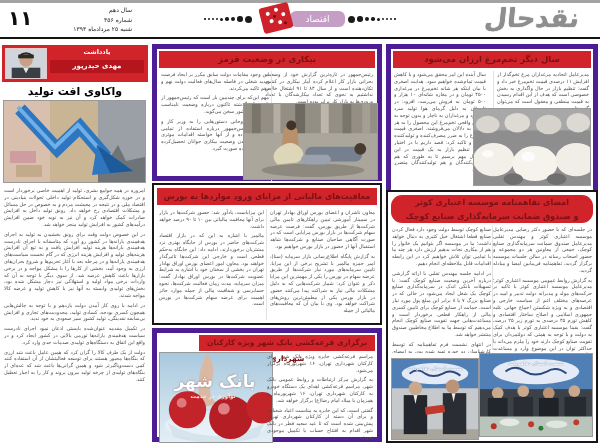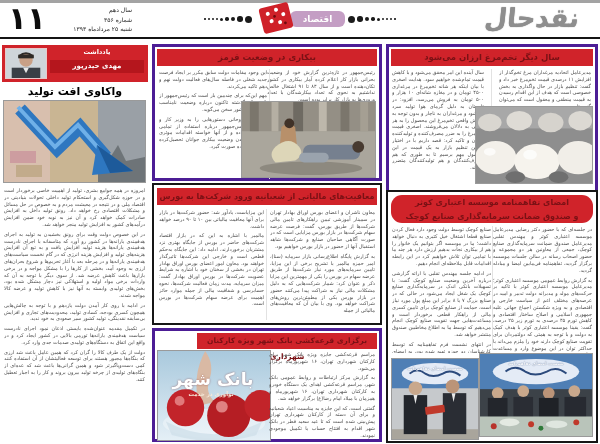--- a/index.html
+++ b/index.html
@@ -3,37 +3,37 @@
 <meta charset="utf-8">
 <style>
   * { margin:0; padding:0; box-sizing:border-box; }
   html,body { width:600px; height:444px; overflow:hidden; background:#e9e9e9; }
   body { font-family:"DejaVu Sans", sans-serif; }
   .page { position:relative; width:600px; height:444px; background:#ffffff; direction:rtl; }
   .abs { position:absolute; }
 
   
   .top-strip { left:0; top:0; width:600px; height:3px; background:#a3a3a3; }
-  .page-number { left:8px; top:0px; font-size:31px; font-weight:bold; color:#0d0d0d; line-height:36px; direction:ltr; }
+  .page-number { left:8px; top:0px; font-size:20px; font-weight:bold; color:#0d0d0d; line-height:36px; direction:ltr; }
   .issue-info { left:42px; top:5px; width:90px; font-size:6px; line-height:9.5px; color:#222; text-align:right; }
   .dots { height:12px; display:flex; align-items:center; gap:2px; direction:ltr; }
   .dots-left  { left:204px; top:13px; }
   .dots-right { left:348px; top:13px; }
   .dot { background:#1b1b1b; border-radius:50%; flex:0 0 auto; }
   .section-tab { left:290px; top:11px; width:55px; height:16px; background:#c49ec4; border-radius:6px;
-                 color:#fff; font-size:9px; font-weight:bold; text-align:center; line-height:16px; z-index:2; }
+                 color:#fff; font-size:9px; font-weight:normal; text-align:center; line-height:16px; z-index:2; }
   .dice { left:256px; top:1px; z-index:3; }
   .logo { left:468px; top:0px; width:128px; text-align:center; font-size:26px; font-weight:bold;
           color:#8e8e8e; letter-spacing:-1px; transform:skewX(-6deg); line-height:36px;
           text-shadow:0 0 1px #777; }
   .mast-rule { left:0; top:37px; width:600px; height:2px; background:#141414; }
 
   
   .bar { position:absolute; background:#d0232a; color:#7a1115; font-weight:bold; text-align:center; }
-  .box-red   { border:3px solid #4c1d95; background:#fff; }
+  .box-red   { border:5px solid #4c1d95; background:#fff; }
   .box-black { border:2px solid #161616; background:#fff; }
   .body-txt { font-size:5px; line-height:6.8px; color:#4c4c4c; text-align:justify; overflow:hidden; }
   .body-txt p { margin:0 0 3px 0; }
   .vdiv { position:absolute; width:1px; background:#e2e2e2; }
   .photo-frame { border:1px solid #9a9a9a; background:#404040; overflow:hidden;padding-left:12px; }
   .photo-frame svg { display:block; }
 
   
   .note-kicker { left:2px; top:45px; width:146px; height:37px; background:#d0232a; }
   .note-photo { position:absolute; left:3px; top:3px; width:42px; height:31px; border:1px solid #e8c9c9; }
@@ -203,21 +203,21 @@
         <circle cx="48" cy="22" r="5" fill="#403228"></circle>
         <path d="M34 46 q14 -12 24 0 q6 8 -4 14 l-20 2 q-8 -8 0 -16Z" fill="#ddd6b8"></path>
         <rect x="62" y="44" width="58" height="15" rx="7" fill="#76808f"></rect>
         <rect x="58" y="52" width="30" height="10" rx="5" fill="#9aa3ad"></rect>
         <circle cx="118" cy="46" r="6" fill="#473a30"></circle>
       </svg>
     </div>
   </div>
 
   <div class="abs tax-box box-black">
-    <div class="bar tax-bar">معافیت‌های مالیاتی از شعبانیه ورود شرکت‌ها به بورس</div>
+    <div class="bar tax-bar">معافیت‌های مالیاتی از مزایای ورود موارد‌ها به بورس</div>
     <div class="tax-col-r body-txt">
       <p>معاون ناشران و اعضای بورس اوراق بهادار تهران در سمینار آموزشی تبیین راهکارهای تامین مالی شرکت‌ها از طریق بورس، گفت: فرصت عرضه سهام شرکت‌ها در بازار بورس مزایایی است که در صورت آگاهی صاحبان صنایع و شرکت‌ها شاهد استقبال آنها از حضور در بازار بورس خواهیم بود.</p>
       <p>به گزارش پایگاه اطلاع‌رسانی بازار سرمایه (سنا)، امیر حمزه مالمیر با تشریح برخی از این مزایا، تامین سرمایه‌های مورد نیاز شرکت‌ها از طریق عرضه سهام در بورس را یکی از مهمترین این مزایا ذکر و عنوان کرد: شمار شرکت‌هایی که به دلیل مشکلات مالی نیاز به شراکت پیدا می‌کنند حضور در بازار بورس یکی از مطمئن‌ترین روش‌های شراکت خواهد بود. وی با بیان آن که معافیت‌های مالیاتی از جمله</p>
     </div>
     <div class="abs vdiv tax-div"></div>
     <div class="tax-col-l body-txt">
       <p>این مزایاست، یادآور شد: حضور شرکت‌ها در بازار برای آنها معافیت مالیاتی بین ۱۰ تا ۹۰ درصد خواهد داشت.</p>
       <p>مالمیر با اشاره به این که در بازار اقتصاد شرکت‌های حاضر در بورس از جایگاه بهتری نزد مشتریان برخوردارند، ادامه داد: این جایگاه به‌حکم قطعی است و خارجی این شرکت‌ها تاثیرگذار خواهند بود. معاون امور اعضای بورس اوراق بهادار تهران در بخشی از سخنان خود با اشاره به شرایط عضویت شرکت‌ها در بورس اوراق بهادار گفت: میزان سرمایه، مدت زمان فعالیت شرکت‌ها، نحوه حسابرسی و شفافیت مالی از جمله موارد حائز اهمیت برای عرضه سهام شرکت‌ها در بورس است.</p>
     </div>
   </div>

